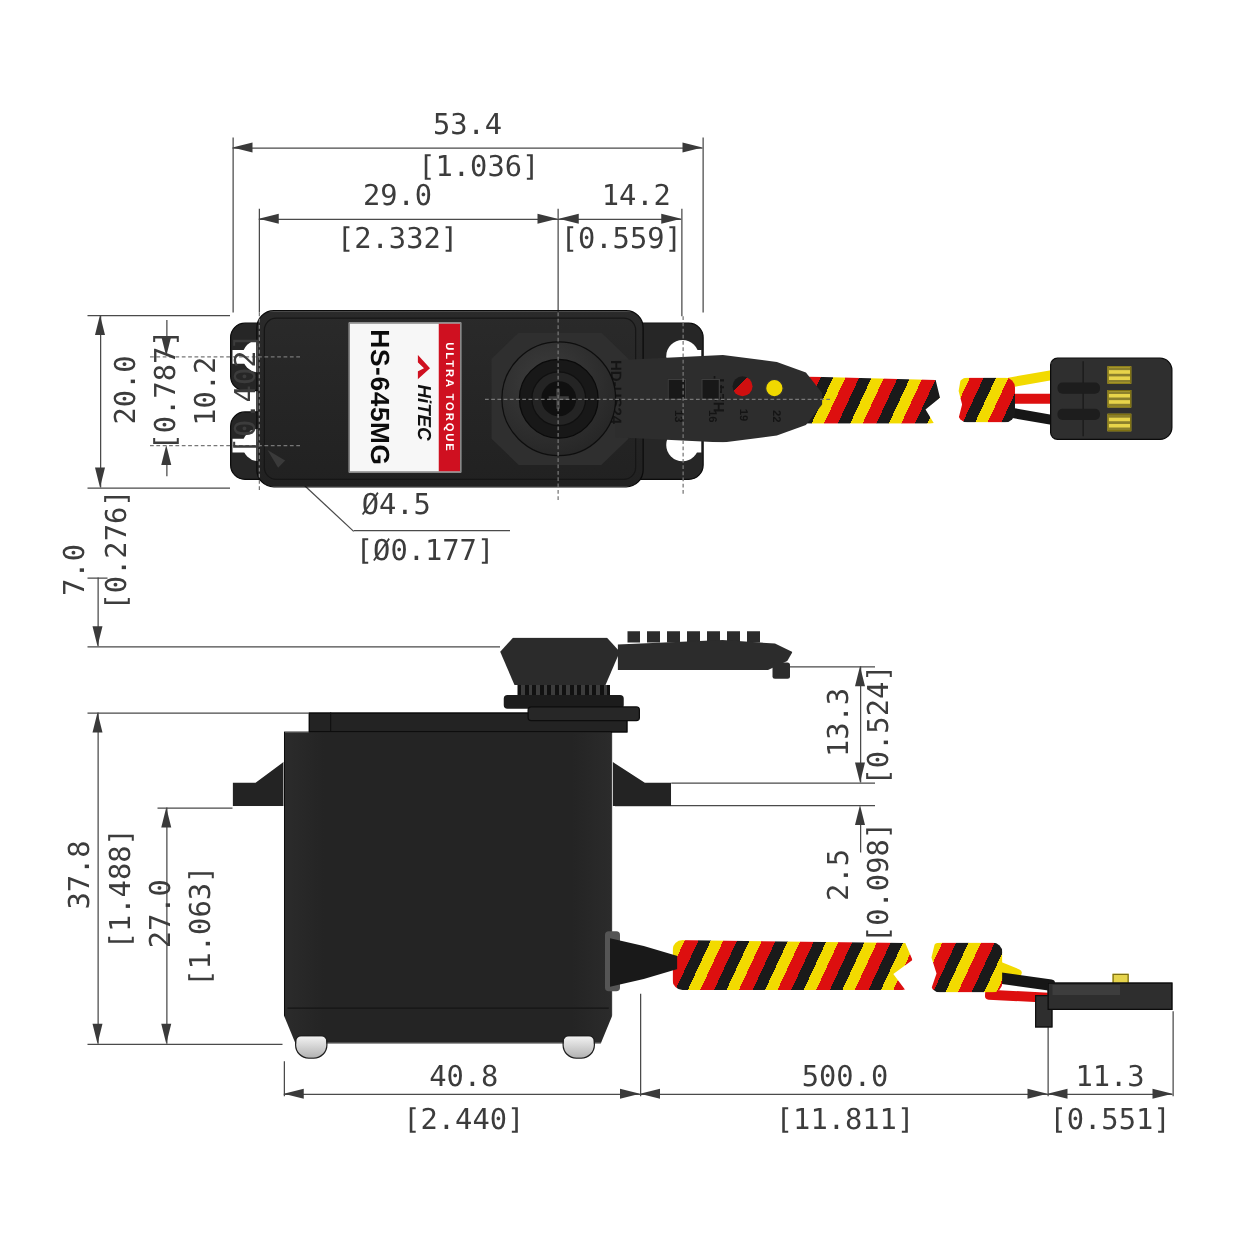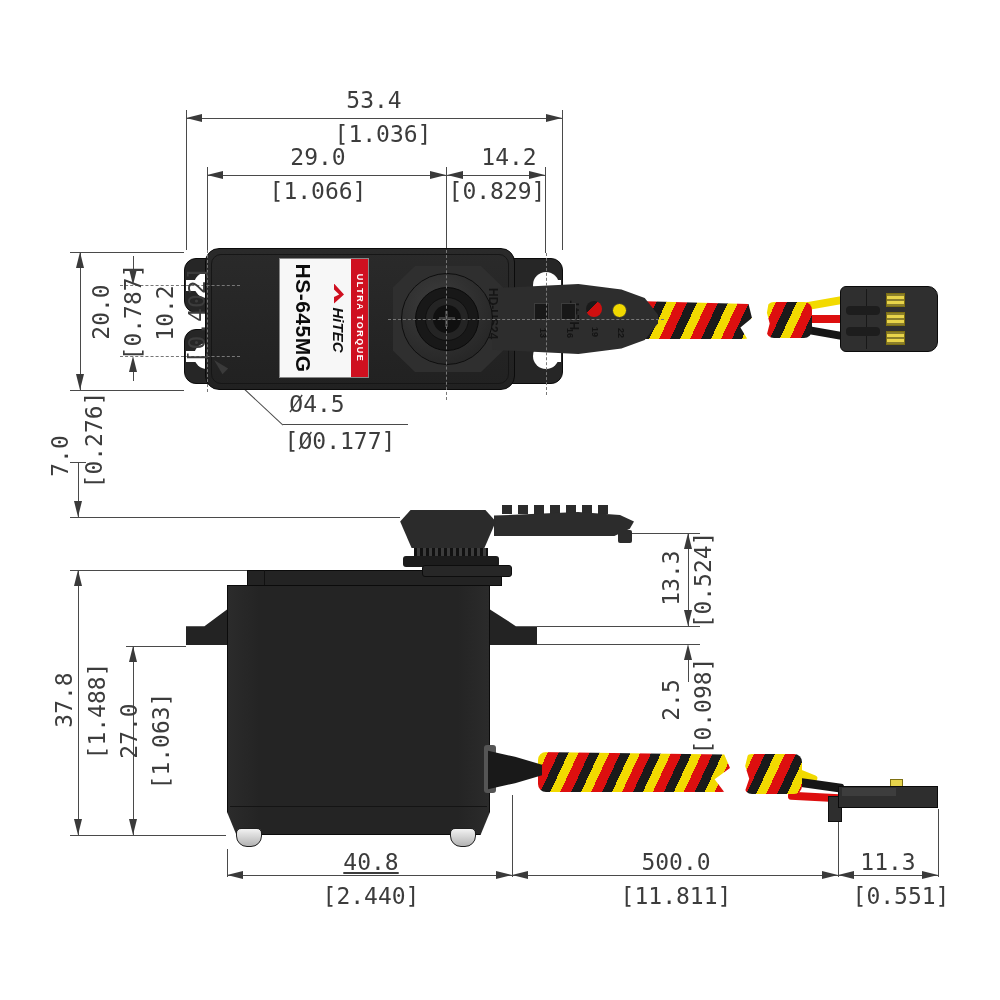--- a/index.html
+++ b/index.html
@@ -43,23 +43,23 @@
 
   <div class="hl" style="left:207px;top:175px;width:338px;"></div>
   <div class="aL" style="left:207px;top:171px;"></div>
   <div class="aR" style="left:430px;top:171px;"></div>
   <div class="aL" style="left:447px;top:171px;"></div>
   <div class="aR" style="left:529px;top:171px;"></div>
   <div class="vl" style="left:207px;top:167px;height:83px;"></div>
   <div class="vl" style="left:446px;top:167px;height:83px;"></div>
   <div class="vl" style="left:545px;top:167px;height:86px;"></div>
   <div class="t" style="left:318px;top:157px;">29.0</div>
-  <div class="t" style="left:318px;top:191px;">[1.066]</div>
+  <div class="t" style="left:318px;top:191px;">[2.332]</div>
   <div class="t" style="left:497px;top:157px;margin-left:12px;">14.2</div>
-  <div class="t" style="left:497px;top:191px;">[0.829]</div>
+  <div class="t" style="left:497px;top:191px;">[0.559]</div>
 
   <div class="vl" style="left:80px;top:252px;height:138px;"></div>
   <div class="aU" style="left:76px;top:252px;"></div>
   <div class="aD" style="left:76px;top:374px;"></div>
   <div class="hl" style="left:70px;top:252px;width:114px;"></div>
   <div class="hl" style="left:70px;top:390px;width:114px;"></div>
   <div class="tv" style="left:101px;top:312px;">20.0</div>
   <div class="tv" style="left:133px;top:312px;">[0.787]</div>
 
   <div class="vl" style="left:133px;top:256px;height:14px;"></div>
@@ -213,20 +213,20 @@
   <div class="aL" style="left:227px;top:871px;"></div>
   <div class="aR" style="left:496px;top:871px;"></div>
   <div class="aL" style="left:512px;top:871px;"></div>
   <div class="aR" style="left:822px;top:871px;"></div>
   <div class="aL" style="left:838px;top:871px;"></div>
   <div class="aR" style="left:922px;top:871px;"></div>
   <div class="vl" style="left:227px;top:849px;height:28px;"></div>
   <div class="vl" style="left:512px;top:795px;height:82px;"></div>
   <div class="vl" style="left:838px;top:809px;height:68px;"></div>
   <div class="vl" style="left:938px;top:809px;height:68px;"></div>
-  <div class="t" style="left:371px;top:862px;text-decoration:underline;">40.8</div>
+  <div class="t" style="left:371px;top:862px;">40.8</div>
   <div class="t" style="left:371px;top:896px;">[2.440]</div>
   <div class="t" style="left:676px;top:862px;">500.0</div>
   <div class="t" style="left:676px;top:896px;">[11.811]</div>
   <div class="t" style="left:888px;top:862px;">11.3</div>
-  <div class="t" style="left:888px;top:896px;margin-left:13px;">[0.551]</div>
+  <div class="t" style="left:888px;top:896px;">[0.551]</div>
 
 </div>
 
 </body></html>

